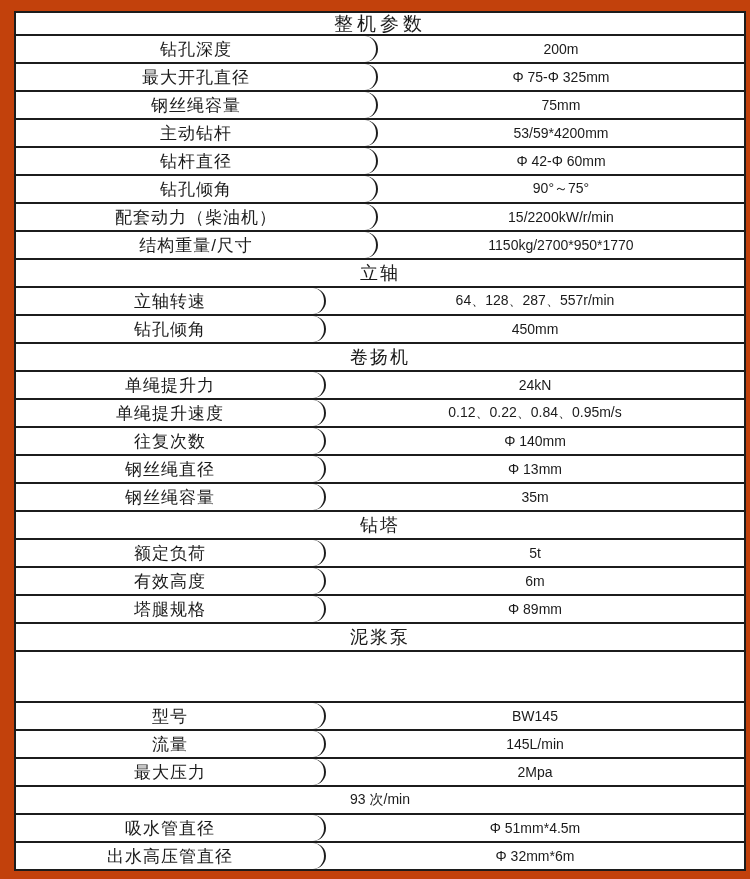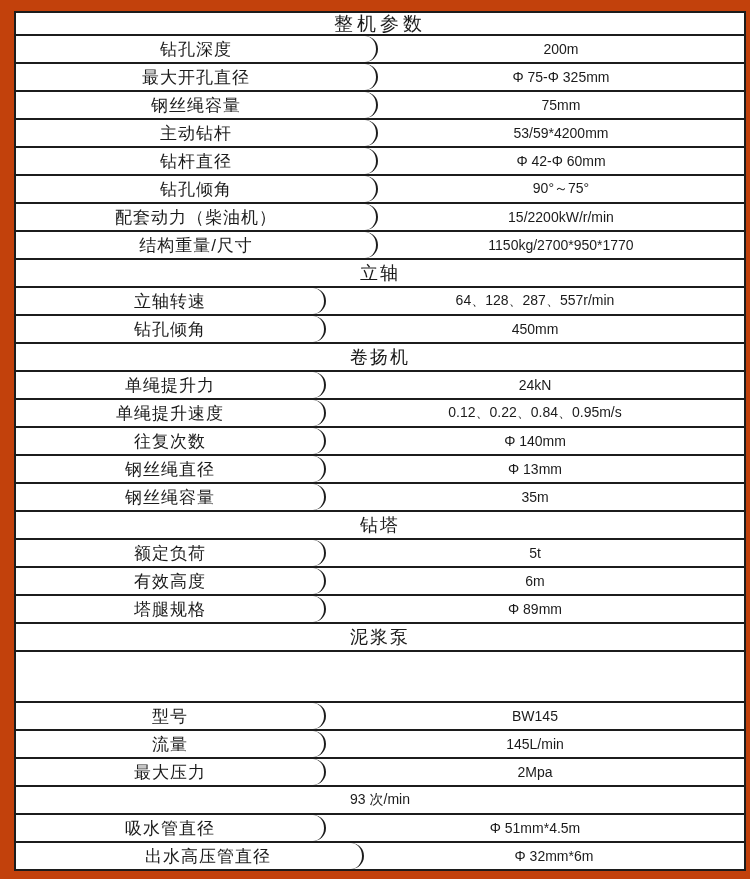--- a/index.html
+++ b/index.html
@@ -24,21 +24,21 @@
     border: 2px solid #1c1c1c;
     background: #ffffff;
   }
   .row {
     display: flex;
     align-items: stretch;
     height: 26px;
     border-bottom: 2px solid #1c1c1c;
     box-sizing: content-box;
   }
-  .row:last-child { border-bottom: none; padding-left: 38px; }
+  .row:last-child { border-bottom: none; }
   .title-row {
     height: 21px;
     justify-content: center;
     align-items: center;
     font-size: 19px;
     letter-spacing: 4px;
     font-weight: 500;
   }
   .section-row {
     justify-content: center;

